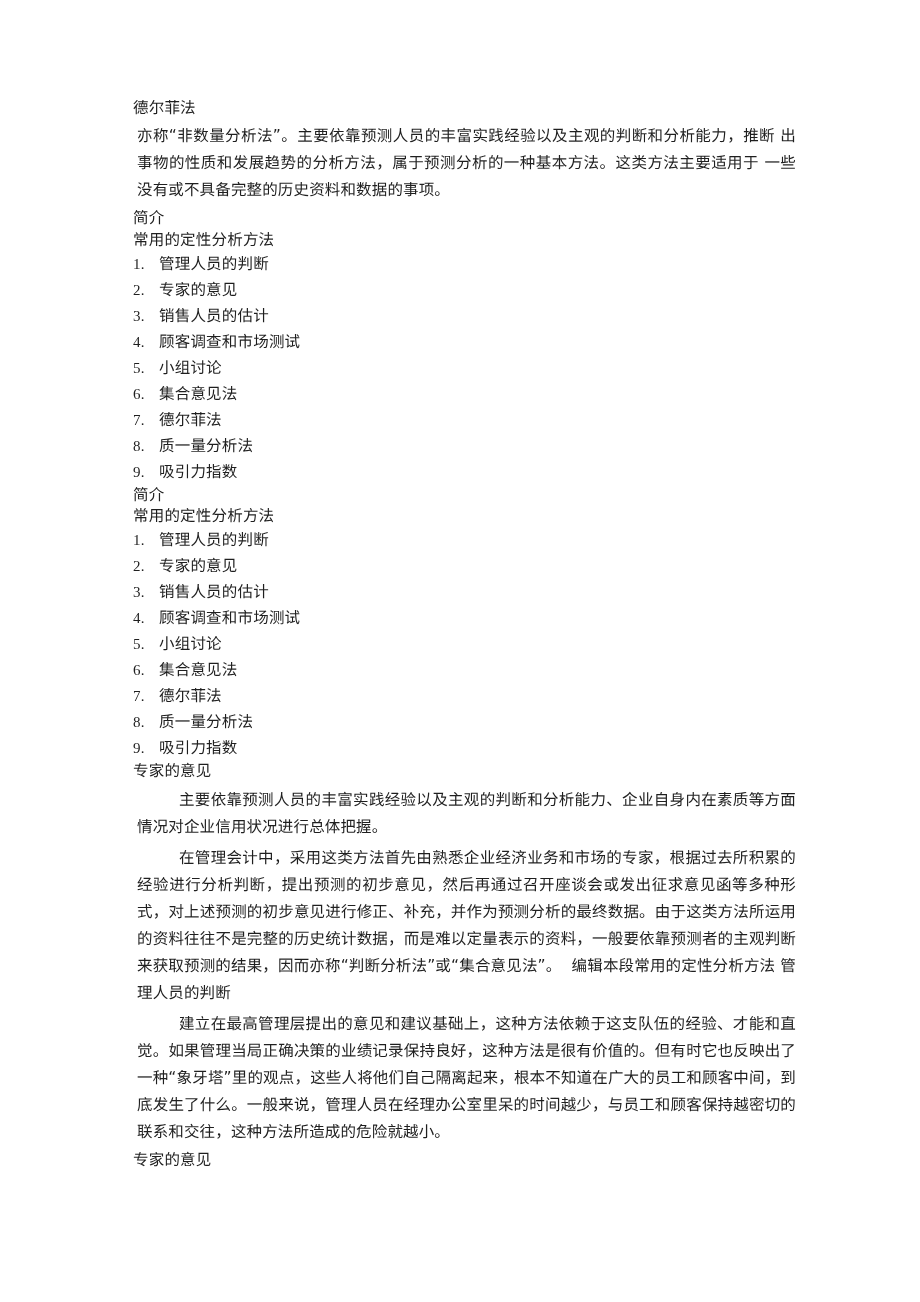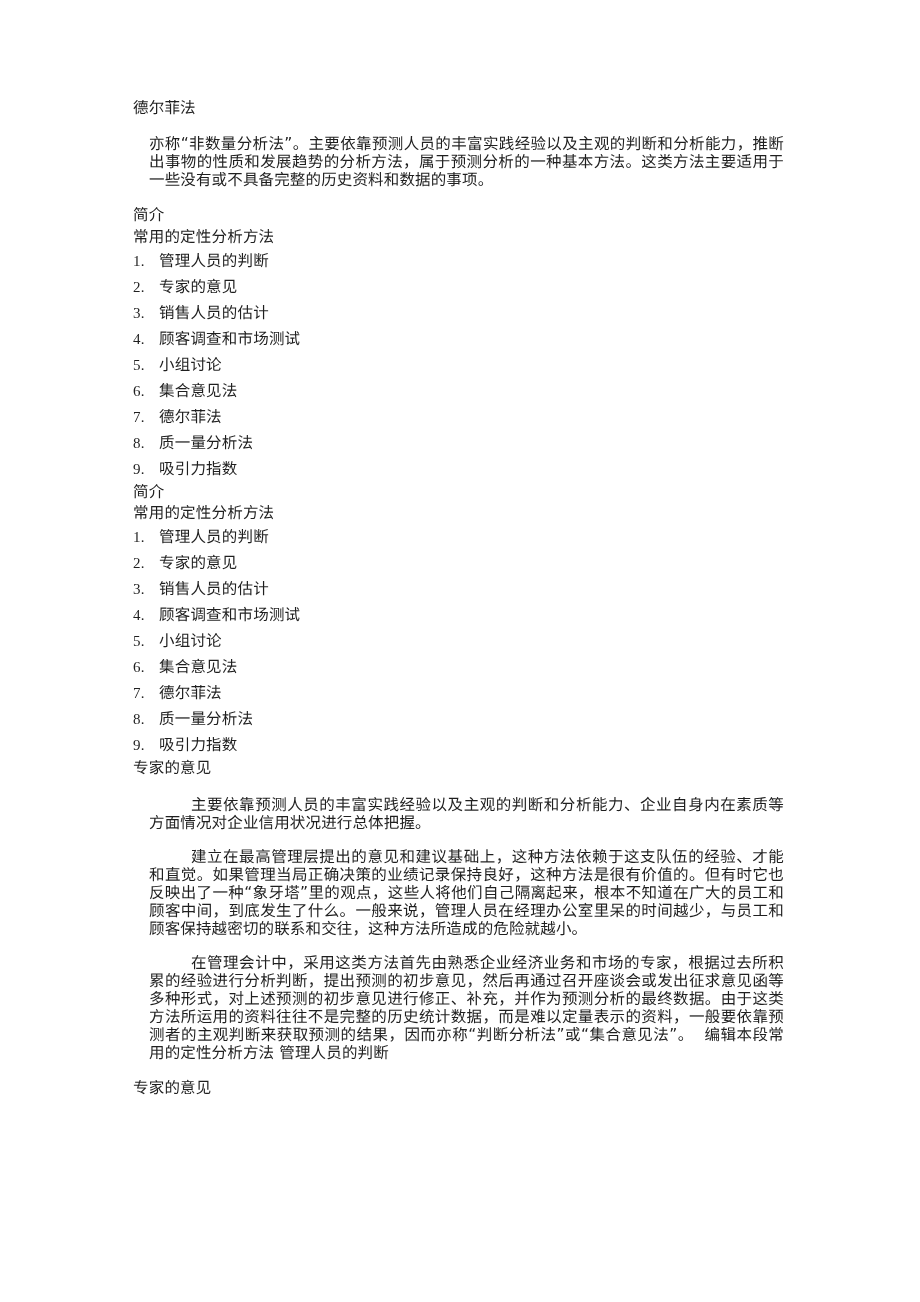--- a/index.html
+++ b/index.html
@@ -35,27 +35,27 @@
     font-size: 15.5px;
     line-height: 21.3px;
     letter-spacing: 0.2px;
     color: #1f1f1f;
     white-space: pre-wrap;
   }
 
   
   .para {
     font-size: 15.5px;
-    line-height: 18px;
+    line-height: 27px;
     letter-spacing: 0.15px;
     color: #1f1f1f;
     text-align: justify;
     text-justify: inter-character;
     white-space: pre-wrap;
-    margin: 16px;
+    margin: 4px;
   }
   .para.indent {
     text-indent: 42px;
   }
 
   
   .toc-list {
     list-style: none;
     margin: 0;
     padding: 0;
@@ -174,20 +174,20 @@
         <span class="toc-num">9.</span>
         <span class="toc-text">吸引力指数</span>
       </li>
     </ol>
 
 
     <div class="line">专家的意见</div>
 
     <p class="para indent">主要依靠预测人员的丰富实践经验以及主观的判断和分析能力、企业自身内在素质等方面情况对企业信用状况进行总体把握。</p>
 
+    <p class="para indent">在管理会计中，采用这类方法首先由熟悉企业经济业务和市场的专家，根据过去所积累的经验进行分析判断，提出预测的初步意见，然后再通过召开座谈会或发出征求意见函等多种形式，对上述预测的初步意见进行修正、补充，并作为预测分析的最终数据。由于这类方法所运用的资料往往不是完整的历史统计数据，而是难以定量表示的资料，一般要依靠预测者的主观判断来获取预测的结果，因而亦称“判断分析法”或“集合意见法”。  编辑本段常用的定性分析方法 管理人员的判断</p>
+
     <p class="para indent">建立在最高管理层提出的意见和建议基础上，这种方法依赖于这支队伍的经验、才能和直觉。如果管理当局正确决策的业绩记录保持良好，这种方法是很有价值的。但有时它也反映出了一种“象牙塔”里的观点，这些人将他们自己隔离起来，根本不知道在广大的员工和顾客中间，到底发生了什么。一般来说，管理人员在经理办公室里呆的时间越少，与员工和顾客保持越密切的联系和交往，这种方法所造成的危险就越小。</p>
-
-    <p class="para indent">在管理会计中，采用这类方法首先由熟悉企业经济业务和市场的专家，根据过去所积累的经验进行分析判断，提出预测的初步意见，然后再通过召开座谈会或发出征求意见函等多种形式，对上述预测的初步意见进行修正、补充，并作为预测分析的最终数据。由于这类方法所运用的资料往往不是完整的历史统计数据，而是难以定量表示的资料，一般要依靠预测者的主观判断来获取预测的结果，因而亦称“判断分析法”或“集合意见法”。  编辑本段常用的定性分析方法 管理人员的判断</p>
 
     <div class="line">专家的意见</div>
 
   </div>
 </div>
 
 </body></html>

